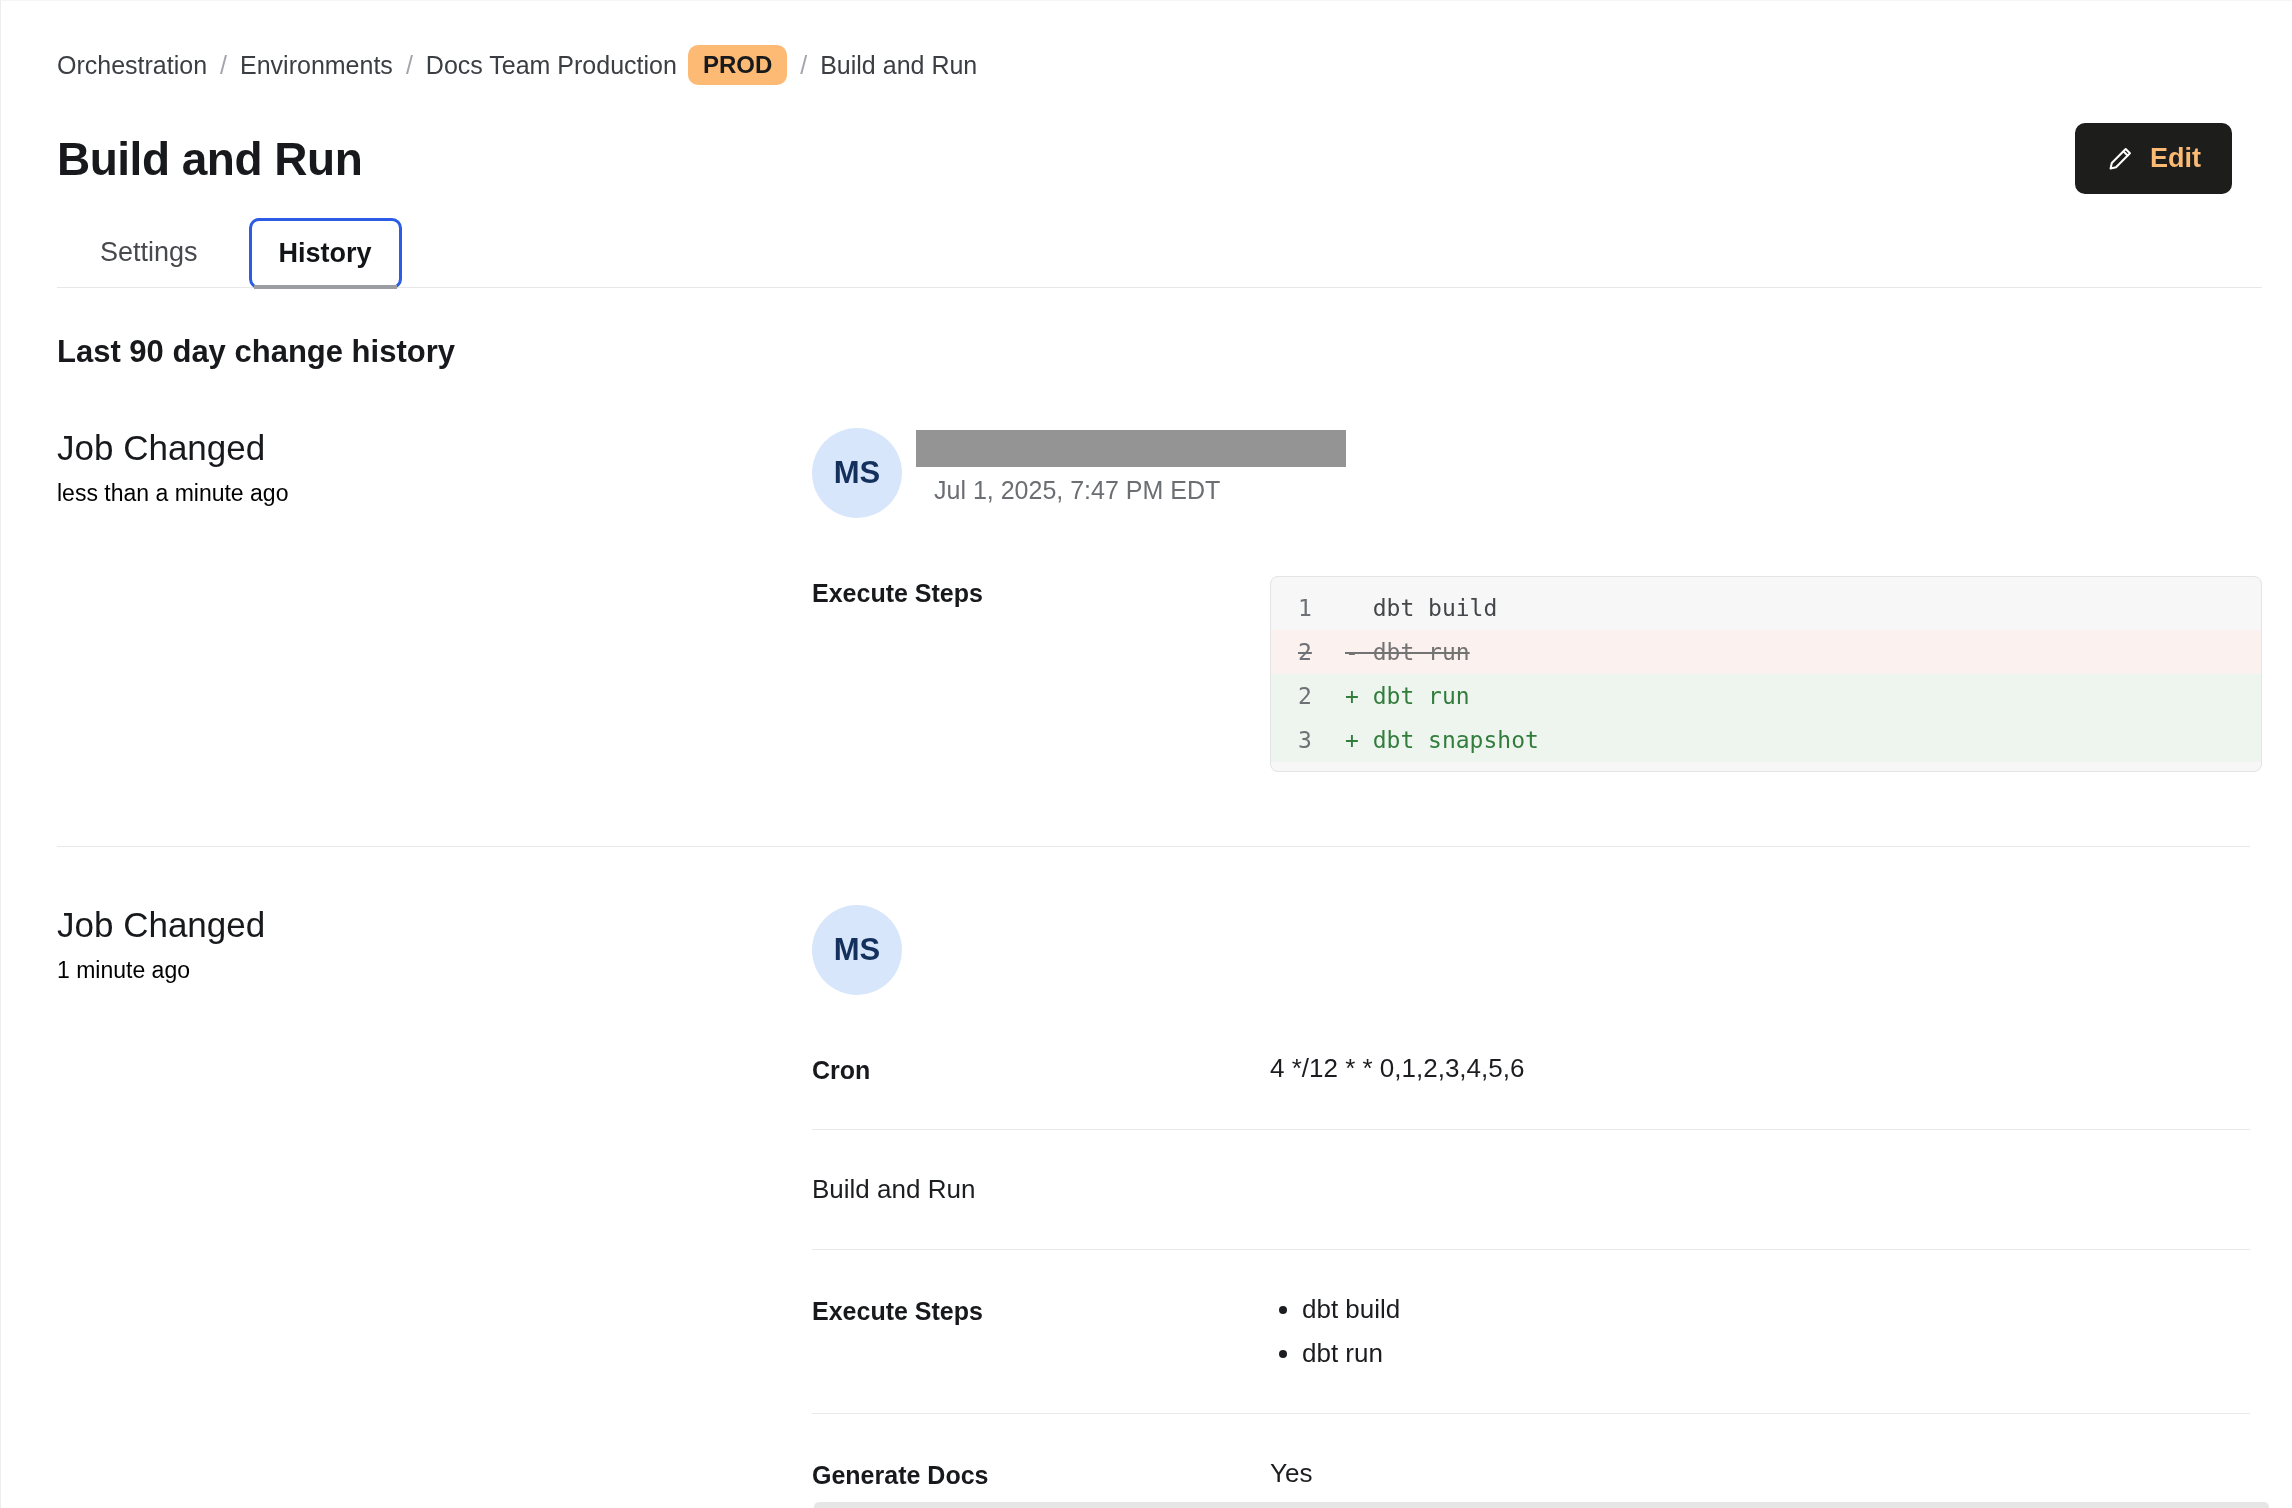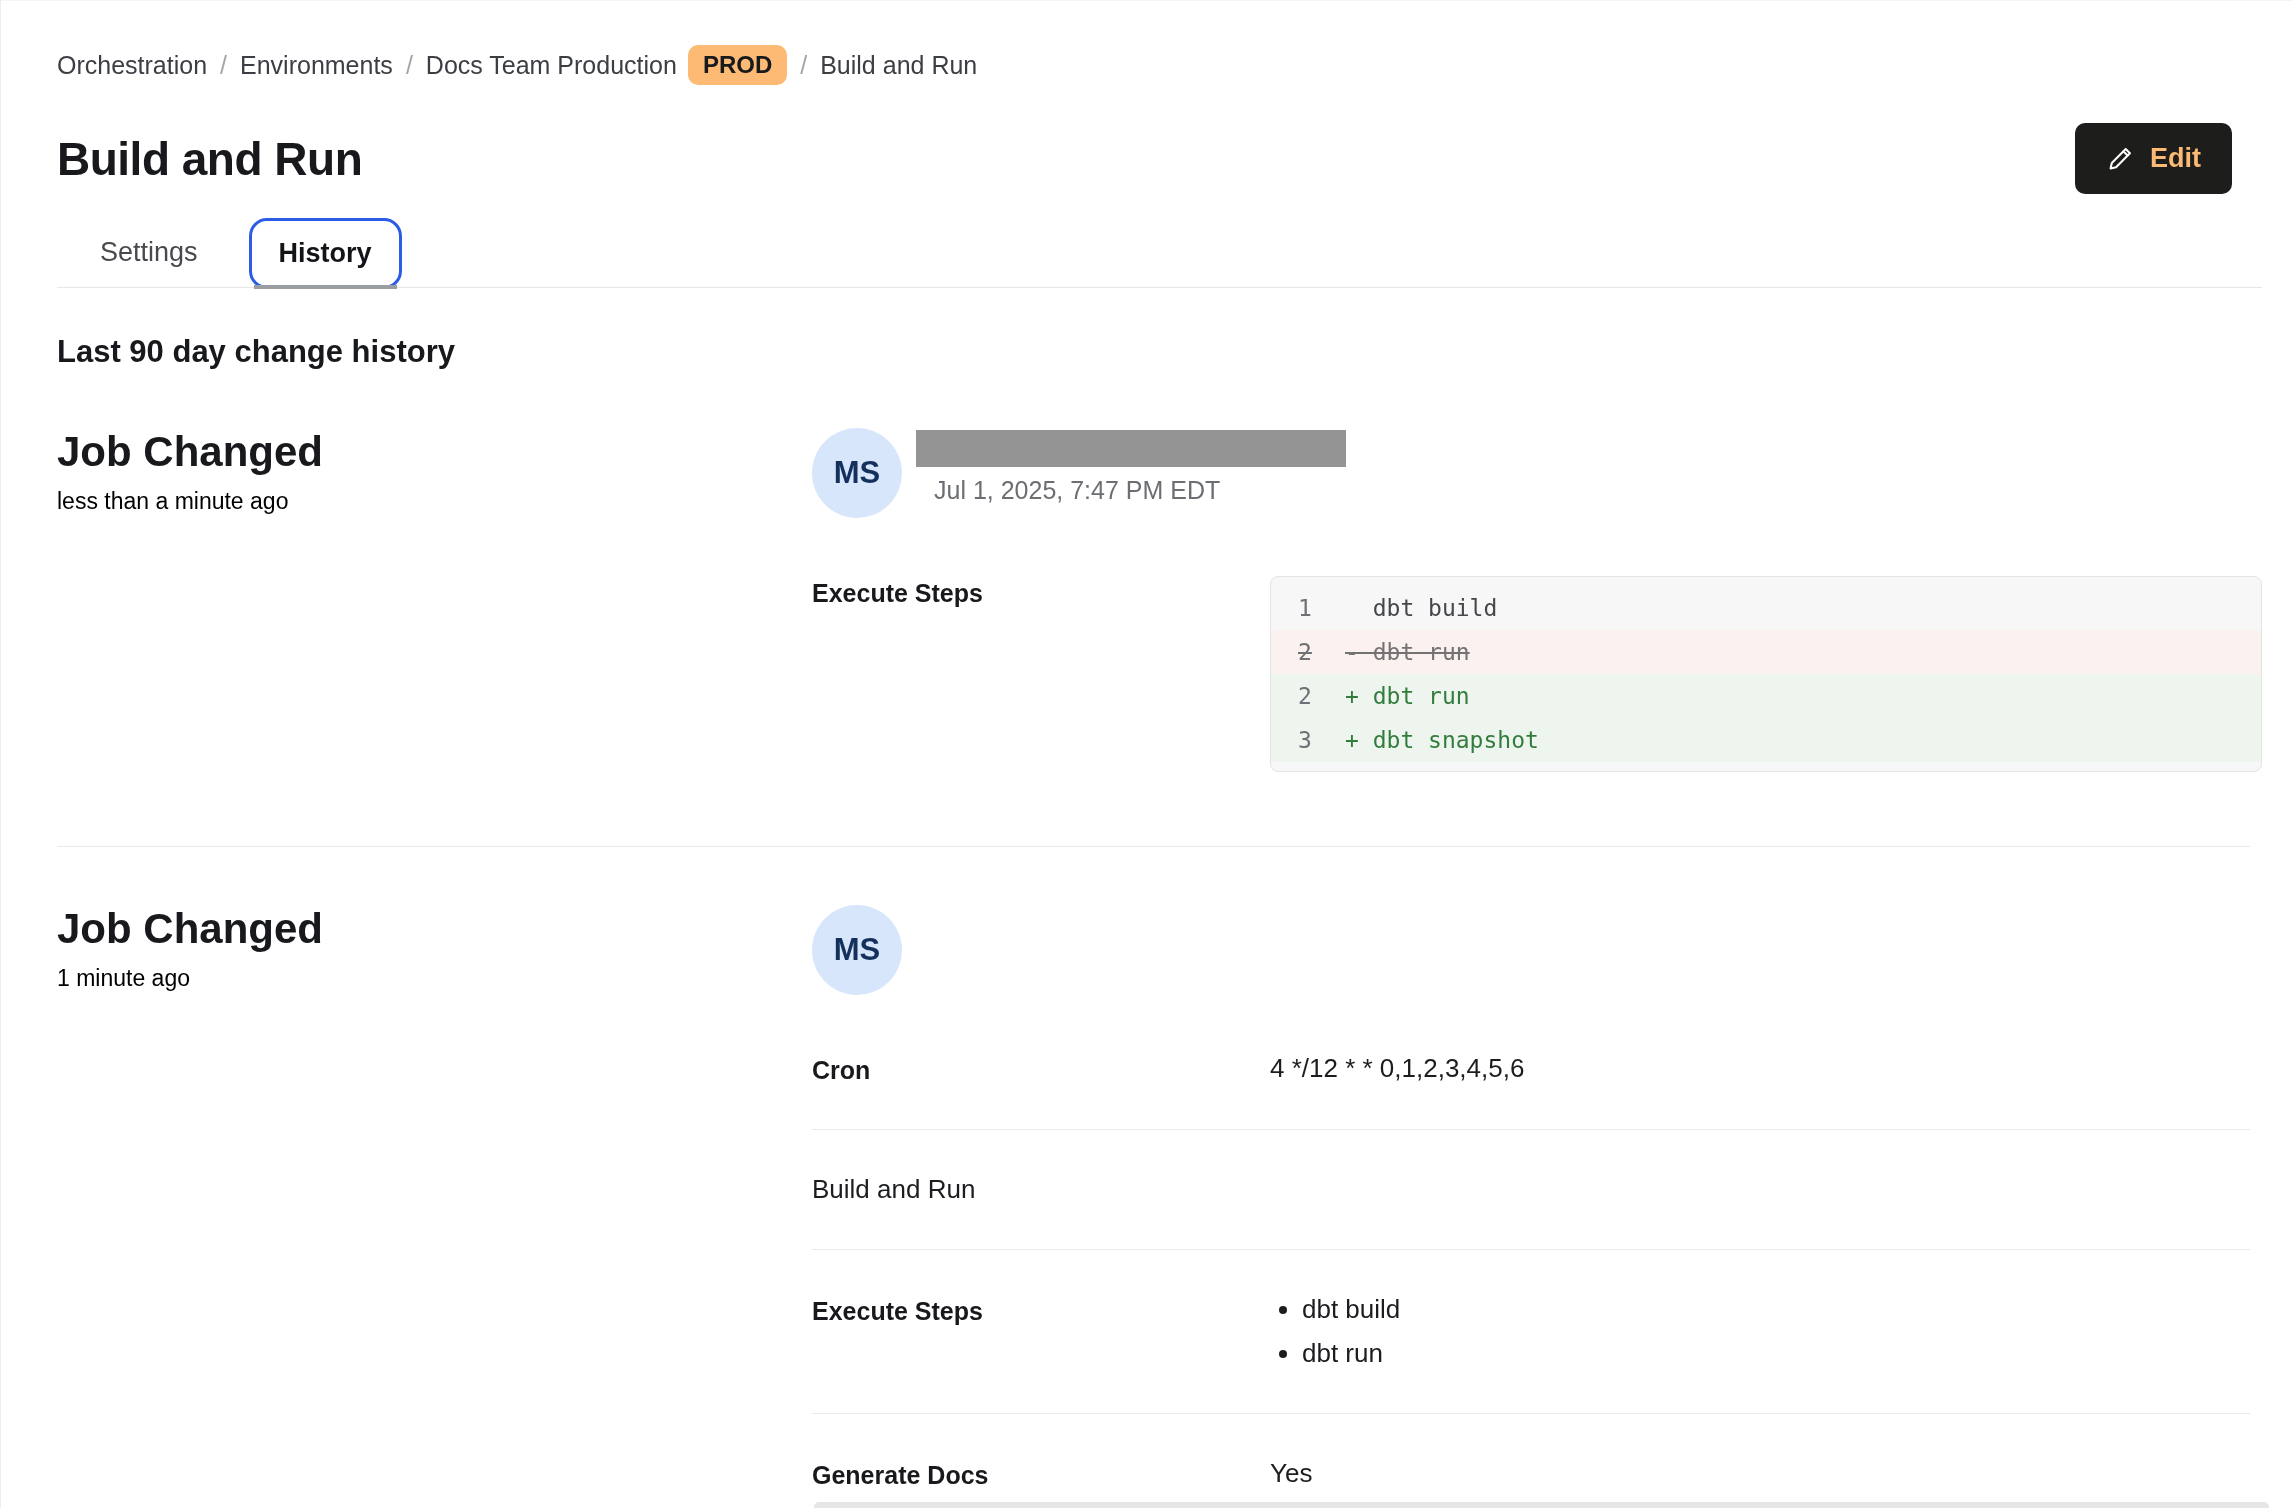--- a/index.html
+++ b/index.html
@@ -83,21 +83,21 @@
     color: #47494e;
     font-weight: 500;
     padding: 17px 27px;
     position: relative;
     cursor: pointer;
   }
   .tab.active {
     color: #121417;
     font-weight: 600;
     border: 3px solid #2c5ce5;
-    border-radius: 18px;
+    border-radius: 10px;
     background: #fff;
     margin-bottom: -2px;
   }
   .tab.active::after {
     content: "";
     position: absolute;
     left: 2px;
     right: 2px;
     bottom: -3px;
     height: 4px;
@@ -105,21 +105,21 @@
   }
   
   h2.section-heading {
     font-size: 31px;
     font-weight: 700;
     margin: 46px 0 0 0;
   }
   
   .entry { display: flex; margin-top: 58px; }
   .entry-left { width: 755px; flex-shrink: 0; }
-  .entry-title { font-size: 42px; font-weight: 700; }
+  .entry-title { font-size: 35px; font-weight: 400; }
   .entry-time { font-size: 23px; color: #000000; margin-top: 12px; }
   .entry-right { flex: 1; min-width: 0; }
   .entry-header { display: flex; }
   .avatar {
     width: 90px; height: 90px;
     border-radius: 50%;
     background: #d8e6fc;
     color: #13315c;
     font-size: 31px;
     font-weight: 600;

